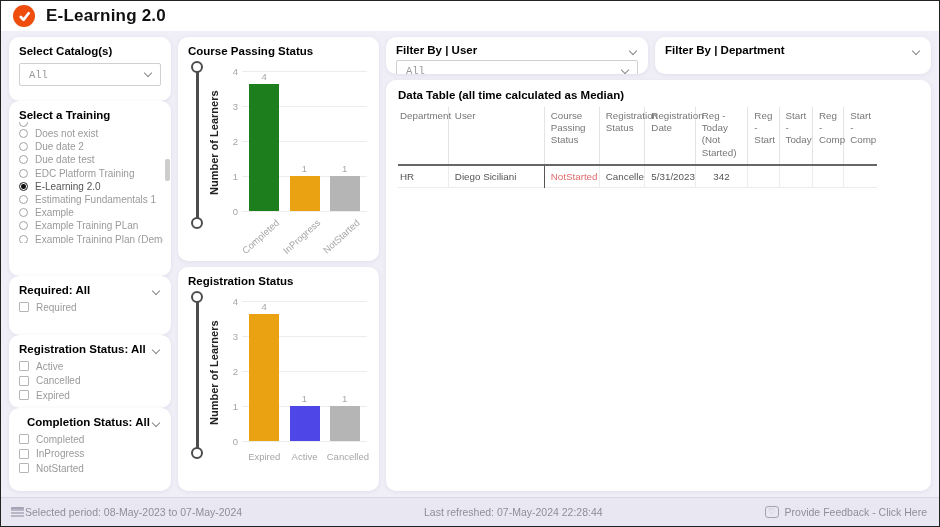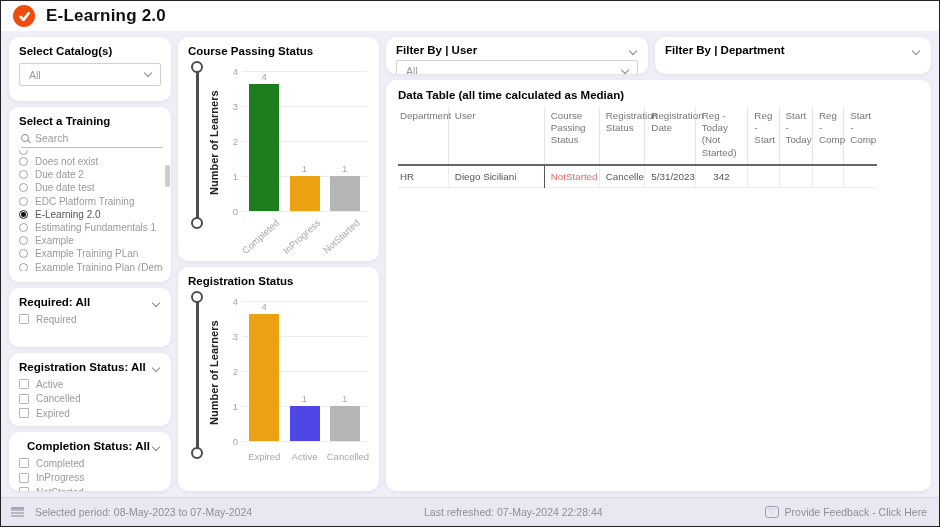--- a/index.html
+++ b/index.html
@@ -11,35 +11,35 @@
   .hdr { position:absolute; top:0; left:0; right:0; height:30px; background:#fff;
          display:flex; align-items:center; padding-left:12px; gap:11px; }
   .logo { width:22px; height:22px; border-radius:50%; background:#ee4d0d;
           display:flex; align-items:center; justify-content:center; flex:0 0 auto; }
   .logo svg { width:13px; height:13px; }
   .hdr-title { font-size:17px; font-weight:bold; color:#111; letter-spacing:.2px; }
 
   
   .layout { position:absolute; top:30px; bottom:29px; left:0; right:0;
             display:flex; gap:7px; padding:6px 8px; }
-  .col-left  { width:162px; display:flex; flex-direction:column; gap:6px; }
+  .col-left  { width:162px; display:flex; flex-direction:column; }
   .col-mid   { width:201px; display:flex; flex-direction:column; gap:6px; }
   .col-right { flex:1; display:flex; flex-direction:column; gap:6px; min-width:0; }
 
   .card { background:#fff; border-radius:10px; box-shadow:0 1px 4px rgba(90,90,140,.10);
           padding:8px 10px; position:relative; overflow:hidden; }
   .card-title { font-size:11.5px; font-weight:bold; color:#000; }
 
   .chev { display:inline-block; width:6px; height:6px; border-right:1.4px solid #888;
           border-bottom:1.4px solid #888; transform:rotate(45deg); }
   .hdr-chev { position:absolute; top:12px; right:12px; }
 
   .selectbox { margin-top:6px; height:23px; border:1px solid #d0d0d0; border-radius:2px;
                display:flex; align-items:center; justify-content:space-between;
-               padding:0 9px; font-size:10.5px; color:#999; background:#fff; }
+               padding:0 9px; font-size:10.5px; color:#999; background:#fff;font-family:Liberation Mono, monospace; }
   .selectbox .chev { margin-top:-3px; }
 
   
   .search-row { display:flex; align-items:center; gap:6px; margin:5px 0 2px 2px;
                 border-bottom:1px solid #bcbcbc; padding-bottom:3px; }
   .mag { width:8px; height:8px; border:1.3px solid #8a8a8a; border-radius:50%;
          position:relative; flex:0 0 auto; }
   .mag::after { content:''; position:absolute; width:4px; height:1.3px; background:#8a8a8a;
                 transform:rotate(45deg); right:-3px; bottom:-1px; }
   .search-input { border:none; outline:none; font-size:10.5px; color:#777; width:100%;
@@ -112,21 +112,21 @@
        white-space:nowrap; overflow:hidden; }
   td:first-child { border-left:none; padding-left:2px; }
   tbody tr { border-bottom:1px solid #ececec; }
   td.dark-sep { border-left:1px solid #555; }
   .num { text-align:center;margin-left:8px; }
 
   
   .ftr { position:absolute; left:0; right:0; bottom:0; height:29px; background:#e9e8f2;
          border-top:1px solid #d9d7e6; font-size:10.5px; color:#8f8d9c; }
   .ftr-left { position:absolute; left:10px; top:0; height:100%; display:flex;
-              align-items:center; gap:11px; }
+              align-items:center; gap:1px; }
   .ftr-mid { position:absolute; left:423px; top:0; height:100%; display:flex;
              align-items:center; }
   .ftr-right { position:absolute; right:12px; top:0; height:100%; display:flex;
                align-items:center; gap:6px; }
   .period-ico { width:13px; height:11px; background:#b9b7c6; border-radius:1px;
                 box-shadow:inset 0 2px 0 #a5a3b5;
                 background-image:linear-gradient(#e9e8f2 1px, transparent 1px);
                 background-size:100% 3px; background-position:0 4px; }
   .fb-ico { width:14px; height:12px; border:1.2px solid #a5a3b5; border-radius:3px;
             display:flex; align-items:center; justify-content:center;
@@ -153,24 +153,20 @@
       <div class="card" style="height:64px;">
         <div class="card-title">Select Catalog(s)</div>
         <div class="selectbox">
           <span>All</span>
           <span class="chev"></span>
         </div>
       </div>
 
       <div class="card" style="height:175px; padding:8px 8px 4px 10px;">
         <div class="card-title">Select a Training</div>
-        <div class="search-row">
-          <span class="mag"></span>
-          <input class="search-input" type="text" placeholder="Search" style="">
-        </div>
         <div class="t-list" id="training-list">
             <div class="t-item clip">
               <span class="radio"></span>
               <span></span>
             </div>
             <div class="t-item">
               <span class="radio"></span>
               <span>Does not exist</span>
             </div>
             <div class="t-item">

